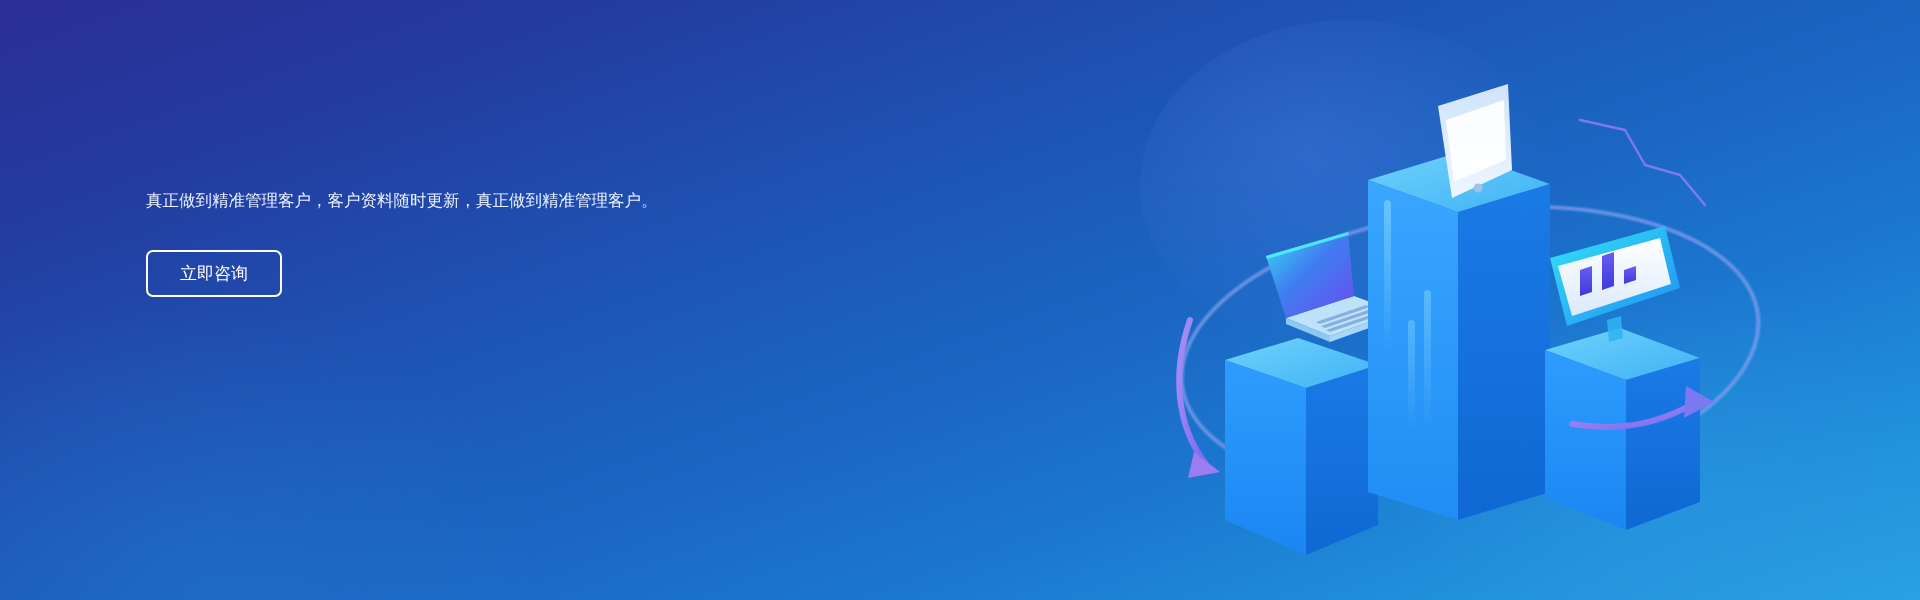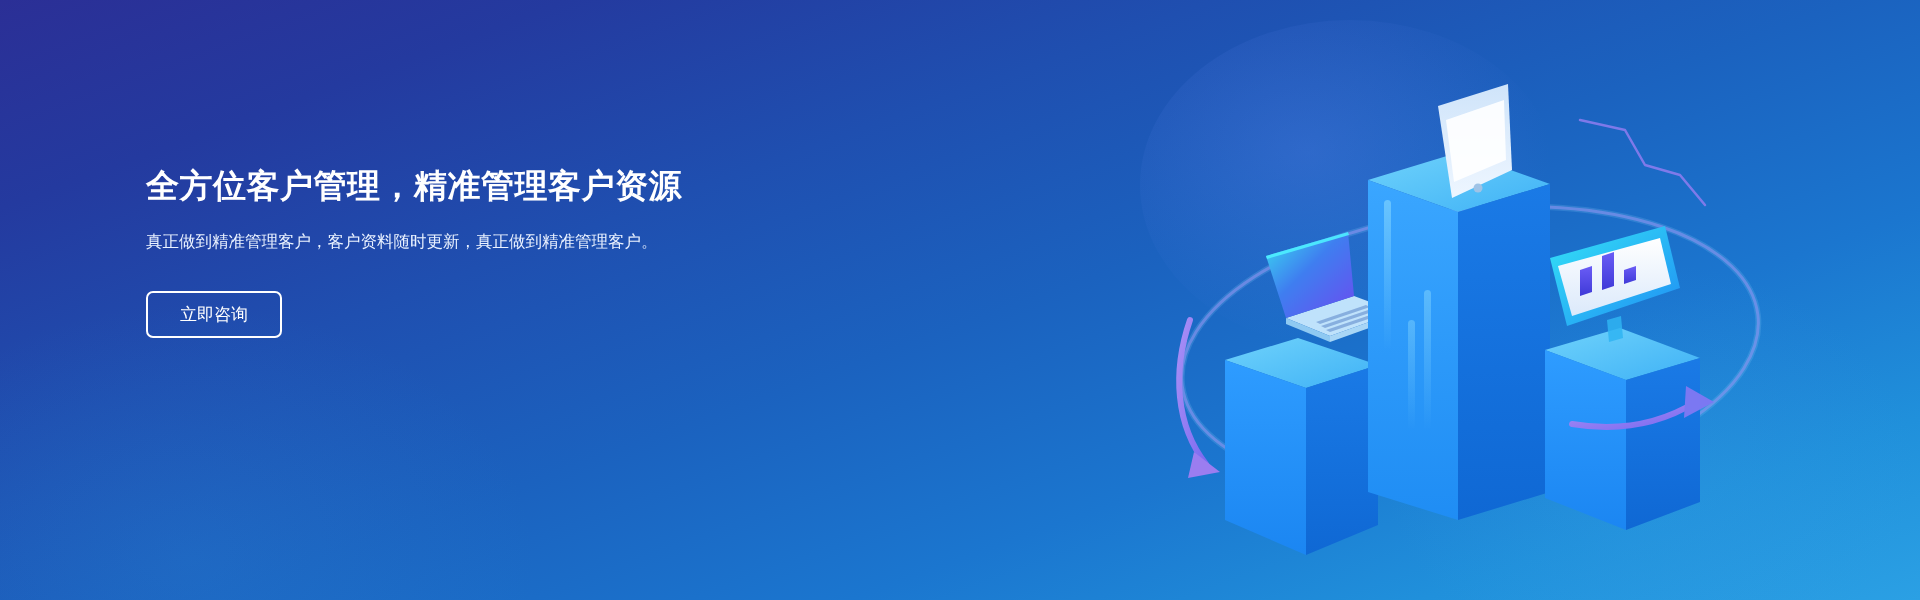--- a/index.html
+++ b/index.html
@@ -62,21 +62,20 @@
 </head>
 <body>
 
 <div class="banner">
 
   <div class="blob blob-a"></div>
   <div class="blob blob-b"></div>
   <div class="blob blob-c"></div>
 
   <div class="copy">
-    <h1 class="headline">全方位客户管理，精准管理客户资源</h1>
     <p class="subcopy">真正做到精准管理客户，客户资料随时更新，真正做到精准管理客户。</p>
     <button class="cta">立即咨询</button>
   </div>
 
   <div class="art">
     <svg viewBox="0 0 720 560" xmlns="http://www.w3.org/2000/svg">
       <defs>
         <linearGradient id="gBarFront" x1="0" y1="0" x2="0" y2="1">
           <stop offset="0%" stop-color="#2e9cff"></stop>
           <stop offset="100%" stop-color="#1b86f2"></stop>

